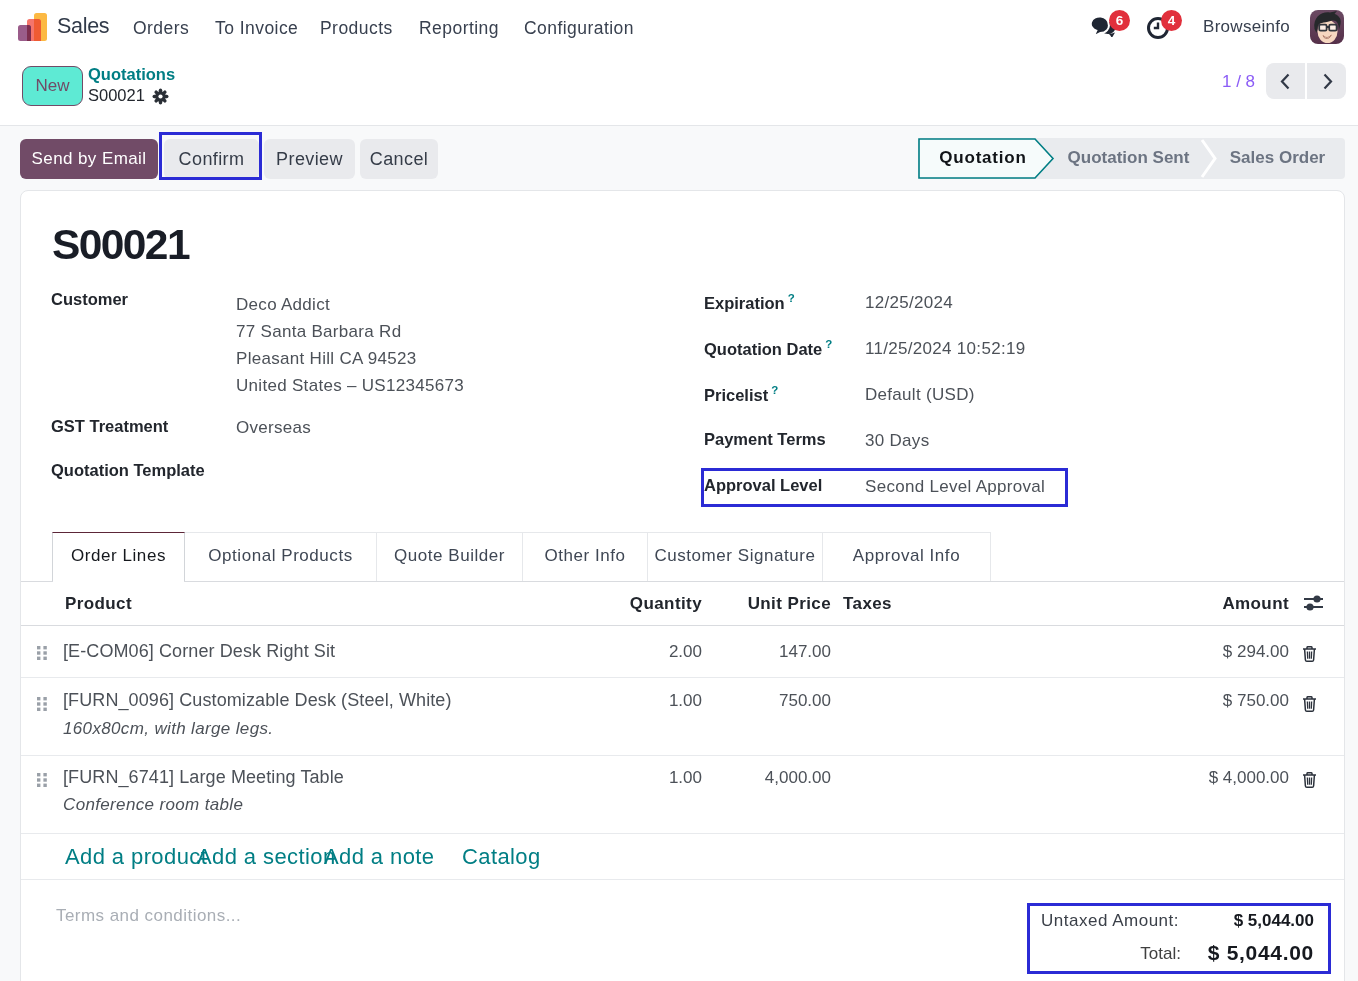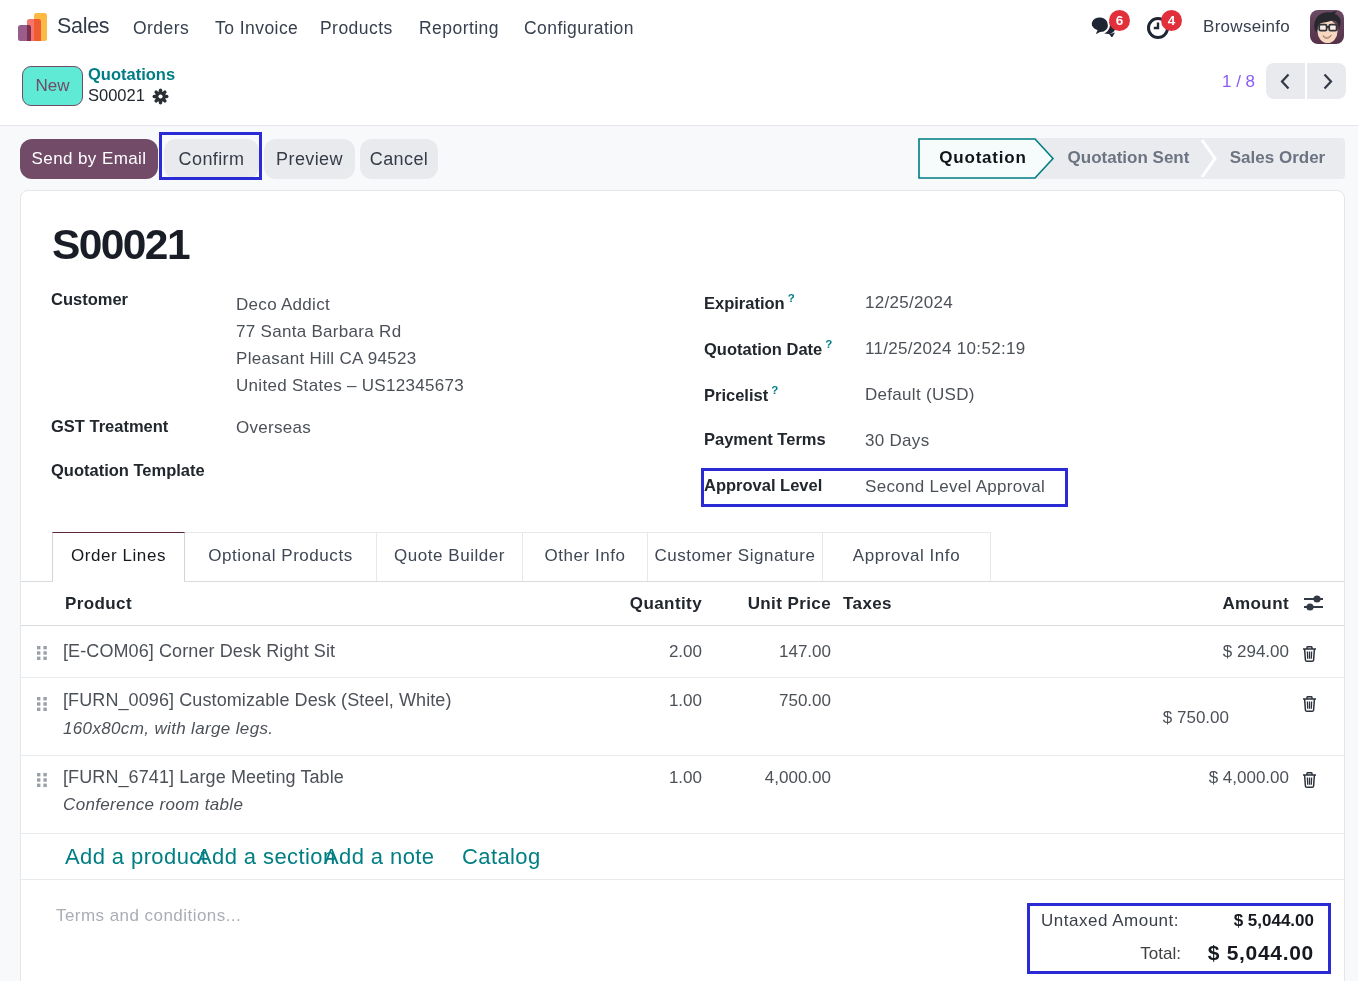--- a/index.html
+++ b/index.html
@@ -12,21 +12,21 @@
 #brand { position:absolute; top:14px; left:57px; font-size:21.5px; letter-spacing:-0.3px; color:#313a49; font-weight:500; }
 .badge { position:absolute; background:#e1303c; color:#fff; border-radius:50%; width:21px; height:21px; font-size:13.5px; font-weight:bold; text-align:center; line-height:21px; }
 
 
 #bcrow { position:absolute; top:55px; left:0; width:1358px; height:70px; background:#fff; }
 #newbtn { position:absolute; left:22px; top:11px; width:61px; height:40px; border:1px solid #714b67; border-radius:9px; color:#714b67; font-size:17px; font-weight:500; text-align:center; line-height:38px; background:#5eead4; }
 #divider1 { position:absolute; top:125px; left:0; width:1358px; height:1px; background:#e4e6e9; }
 
 
 #contentbg { position:absolute; top:126px; left:0; width:1358px; height:855px; background:#f8f9fa; }
-.btn { position:absolute; top:139px; height:40px; border-radius:12px; font-size:18px; letter-spacing:0.4px; font-weight:500; text-align:center; color:#353c48; background:#e9eaed; line-height:40px; }
+.btn { position:absolute; top:139px; height:40px; border-radius:6px; font-size:18px; letter-spacing:0.4px; font-weight:500; text-align:center; color:#353c48; background:#e9eaed; line-height:40px; }
 #sendbtn { left:20px; width:138px; background:#714b67; color:#fff; font-size:17px; }
 #confirmbtn { left:164px; width:95px; }
 #previewbtn { left:264px; width:91px; }
 #cancelbtn { left:360px; width:78px; }
 #confirmhl { position:absolute; left:159px; top:132px; width:103px; height:48px; border:3px solid #2b2bd5; }
 
 
 #statusbar { position:absolute; left:918px; top:138px; width:427px; height:41px; background:#e9ebee; border-radius:4px; }
 .statustep { position:absolute; top:0; height:41px; line-height:39px; font-size:17px; font-weight:600; color:#6c7482; }
 
@@ -202,21 +202,21 @@
   <div class="cell" style="left:42px; top:450px;">[E-COM06] Corner Desk Right Sit</div>
   <div class="num" style="left:537px; top:451px; width:144px;">2.00</div>
   <div class="num" style="left:666px; top:451px; width:144px;">147.00</div>
   <div class="num" style="left:1124px; top:451px; width:144px;">$ 294.00</div>
   <div class="rowline" style="top:486px;"></div>
 
   <div class="cell" style="left:42px; top:499px;">[FURN_0096] Customizable Desk (Steel, White)</div>
   <div class="desc" style="left:42px; top:528px;">160x80cm, with large legs.</div>
   <div class="num" style="left:537px; top:500px; width:144px;">1.00</div>
   <div class="num" style="left:666px; top:500px; width:144px;">750.00</div>
-  <div class="num" style="left:1064px; top:500px; width:144px;margin-top:17px;">$ 750.00</div>
+  <div class="num" style="left:1124px; top:500px; width:144px;">$ 750.00</div>
   <div class="rowline" style="top:564px;"></div>
 
   <div class="cell" style="left:42px; top:576px;">[FURN_6741] Large Meeting Table</div>
   <div class="desc" style="left:42px; top:604px;">Conference room table</div>
   <div class="num" style="left:537px; top:577px; width:144px;">1.00</div>
   <div class="num" style="left:666px; top:577px; width:144px;">4,000.00</div>
   <div class="num" style="left:1124px; top:577px; width:144px;">$ 4,000.00</div>
   <div class="rowline" style="top:642px;"></div>
 
   <div class="addlink" style="left:44px;">Add a product</div>

